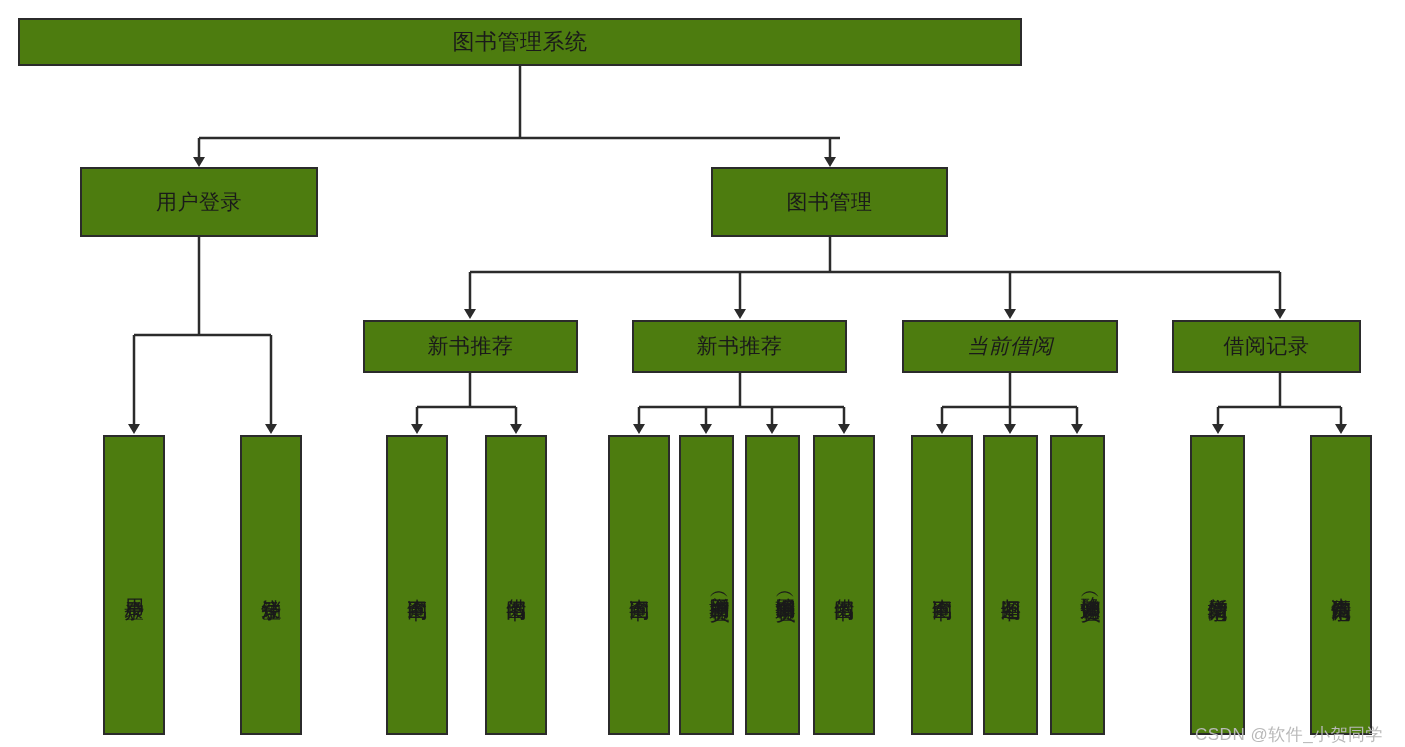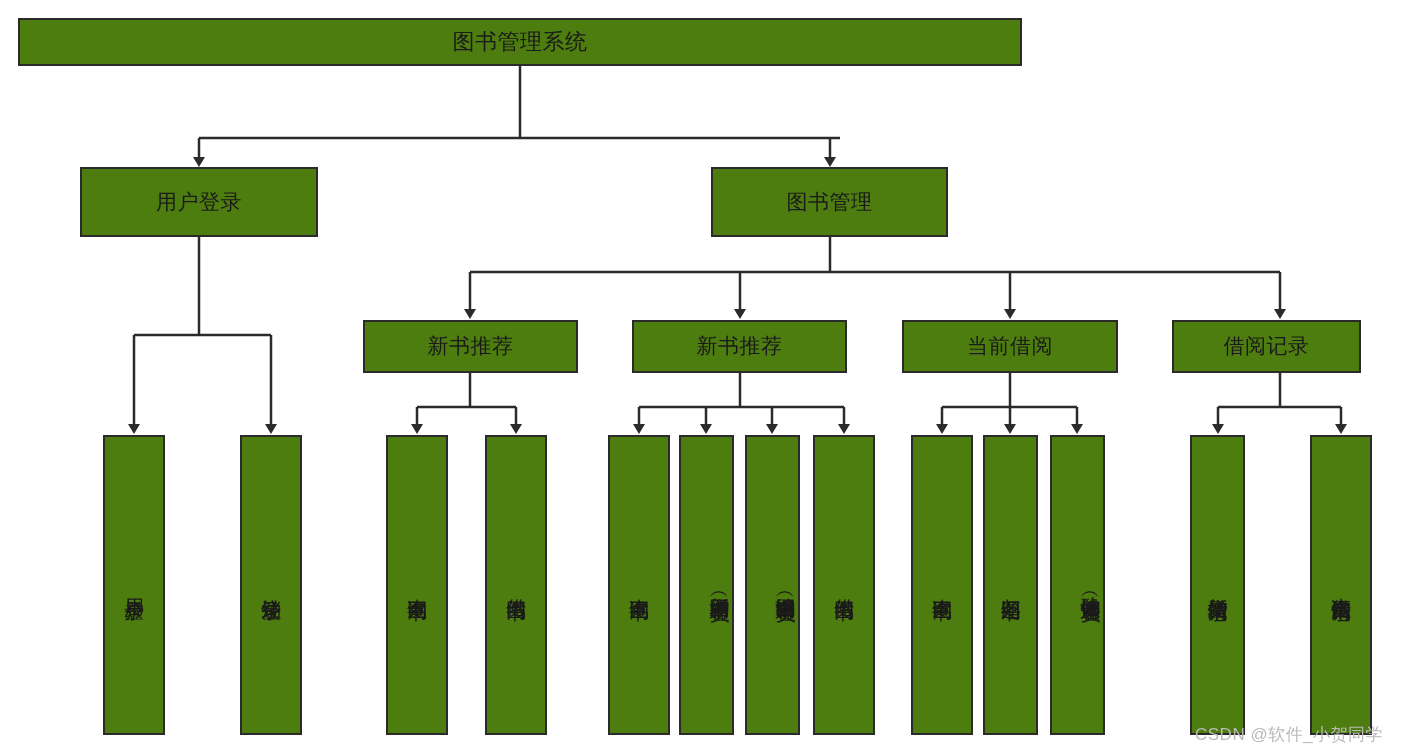--- a/index.html
+++ b/index.html
@@ -121,21 +121,21 @@
     </g>
   </svg>
 
   <div class="node horiz root" style="left:18px; top:18px; width:1004px; height:48px;">图书管理系统</div>
 
   <div class="node horiz" style="left:80px; top:167px; width:238px; height:70px;">用户登录</div>
   <div class="node horiz" style="left:711px; top:167px; width:237px; height:70px;">图书管理</div>
 
   <div class="node horiz" style="left:363px; top:320px; width:215px; height:53px;">新书推荐</div>
   <div class="node horiz" style="left:632px; top:320px; width:215px; height:53px;">新书推荐</div>
-  <div class="node horiz" style="left:902px; top:320px; width:216px; height:53px;">当前借阅</div>
+  <div class="node horiz" style="left:902px; top:320px; width:216px; height:53px;font-style:italic;">当前借阅</div>
   <div class="node horiz" style="left:1172px; top:320px; width:189px; height:53px;">借阅记录</div>
 
   <div class="node vert centerflow" style="left:103px; top:435px; width:62px; height:300px;">用户登录</div>
   <div class="node vert centerflow" style="left:240px; top:435px; width:62px; height:300px;">注销登录</div>
   <div class="node vert centerflow" style="left:386px; top:435px; width:62px; height:300px;">查询图书</div>
   <div class="node vert centerflow" style="left:485px; top:435px; width:62px; height:300px;">借阅图书</div>
   <div class="node vert centerflow" style="left:608px; top:435px; width:62px; height:300px;">查询图书</div>
   <div class="node vert" style="left:679px; top:435px; width:55px; height:300px;">新增图书（管理员）</div>
   <div class="node vert" style="left:745px; top:435px; width:55px; height:300px;">编辑图书（管理员）</div>
   <div class="node vert centerflow" style="left:813px; top:435px; width:62px; height:300px;">借阅图书</div>

